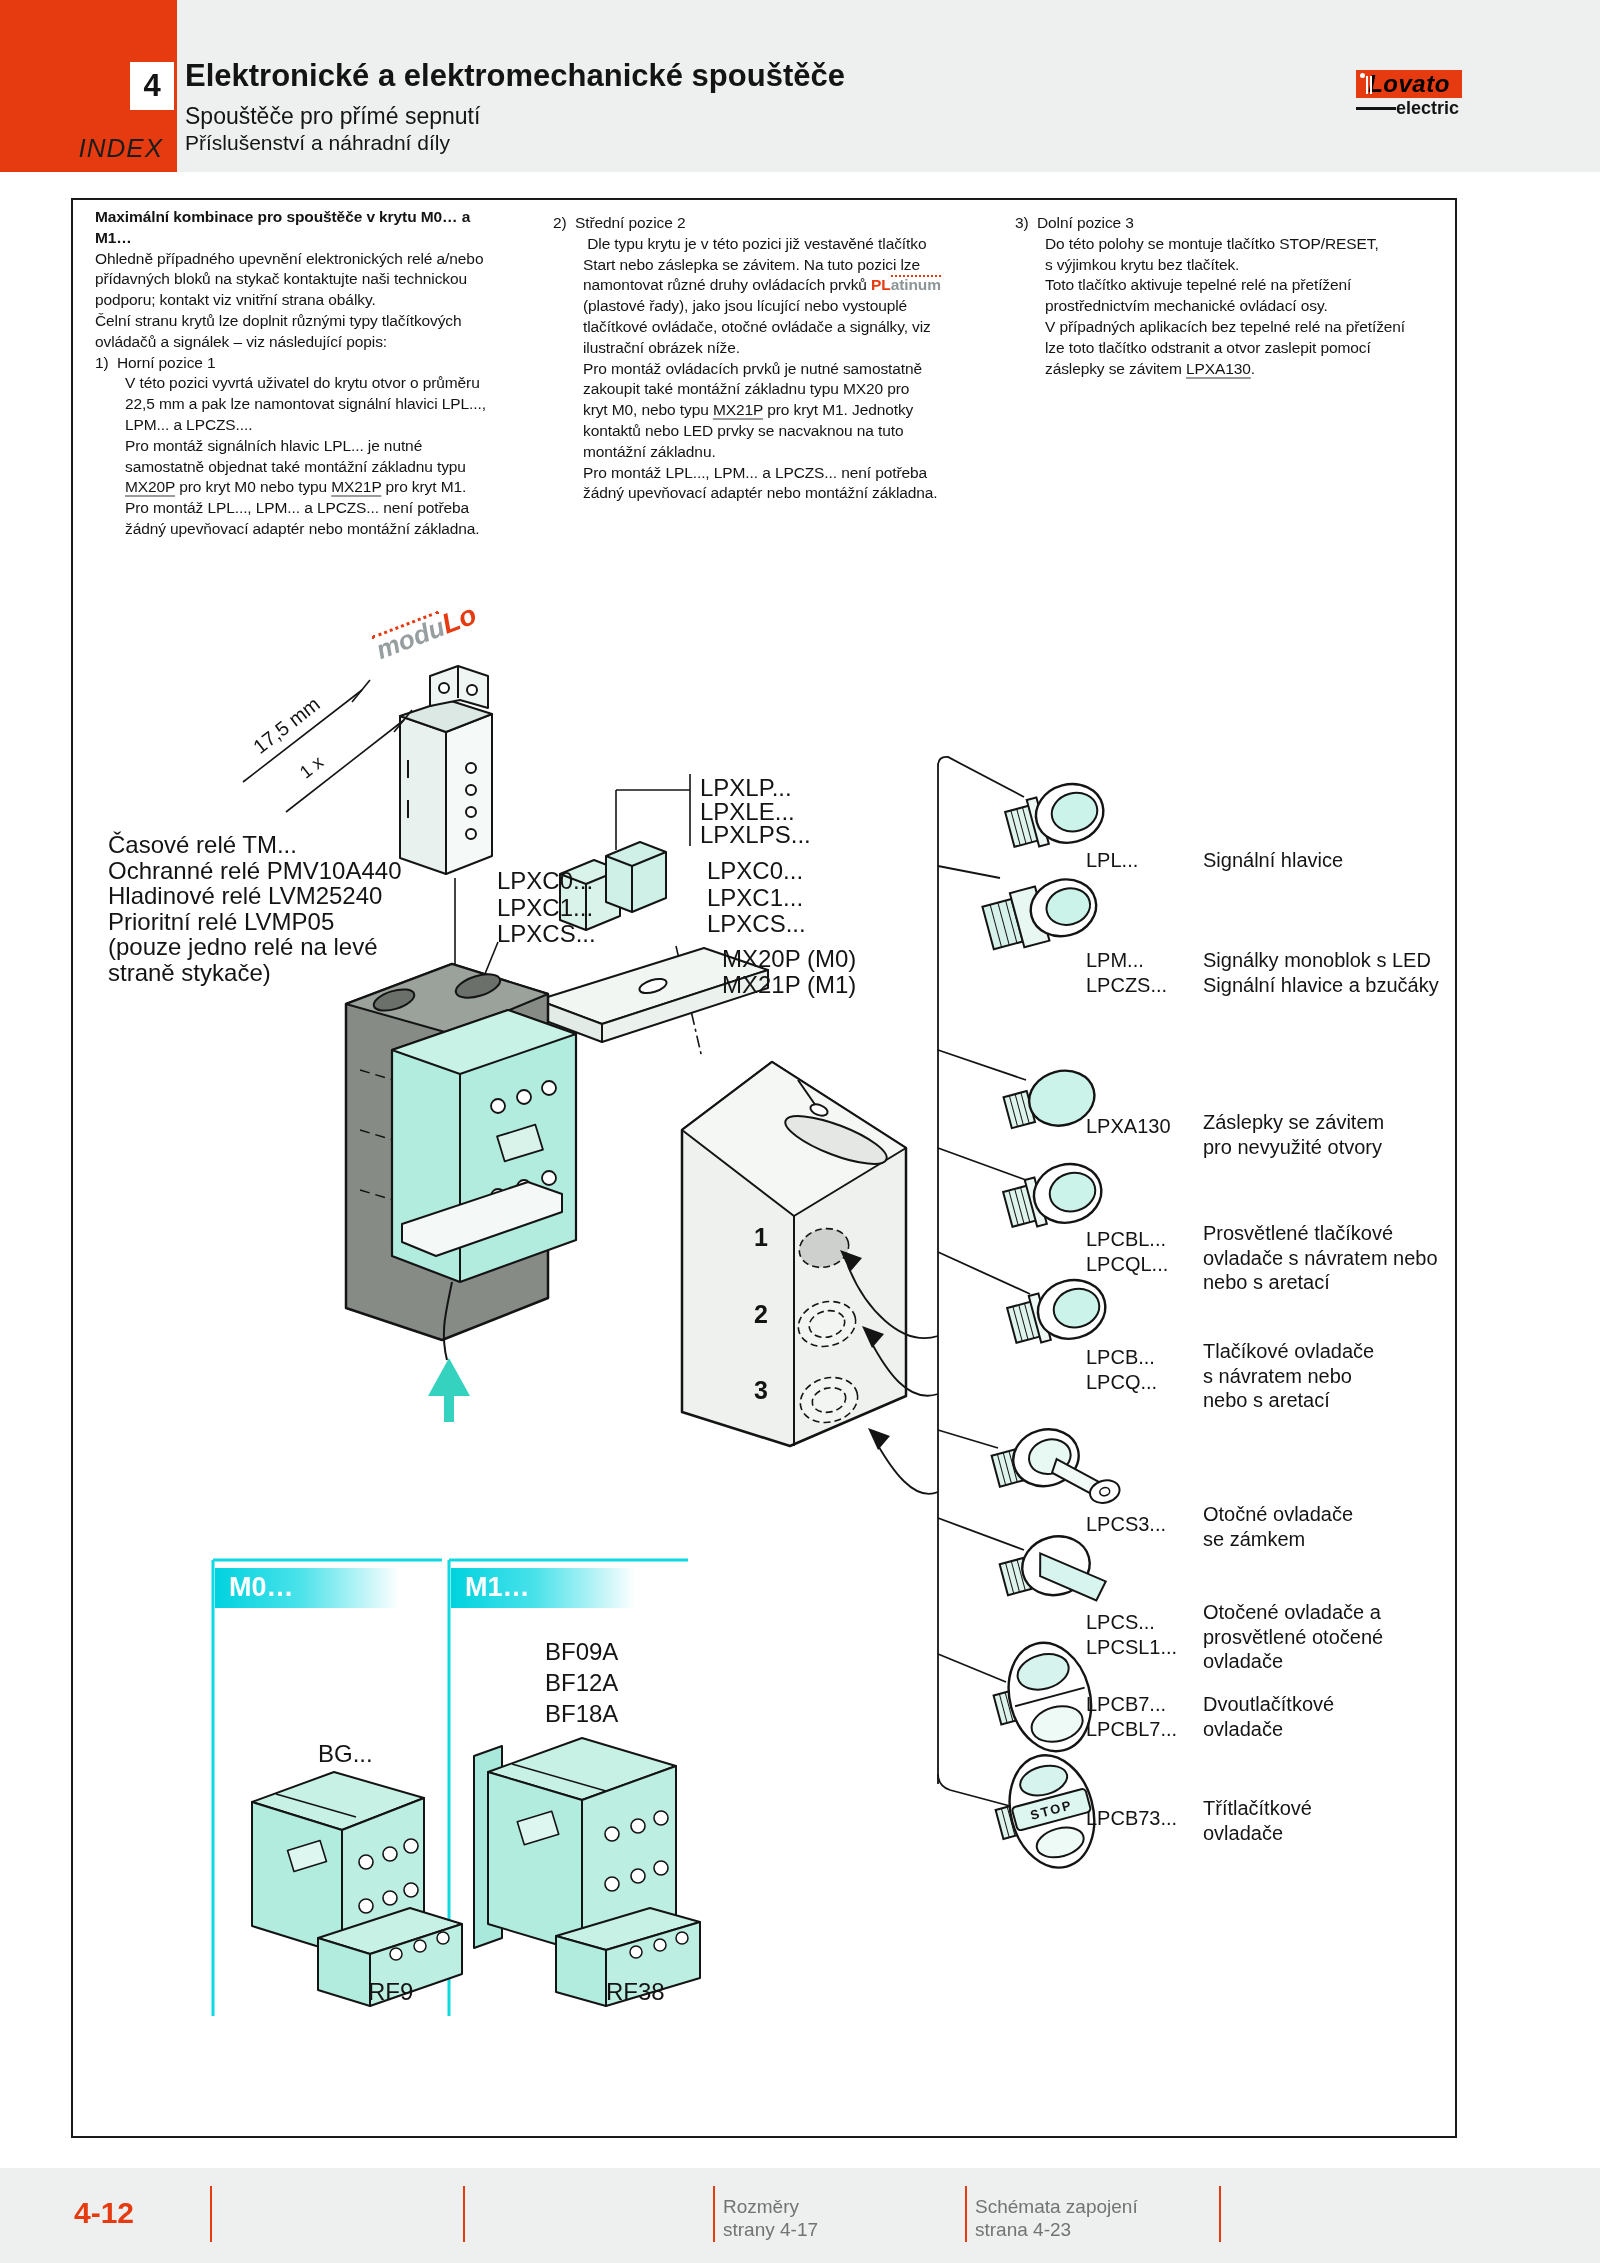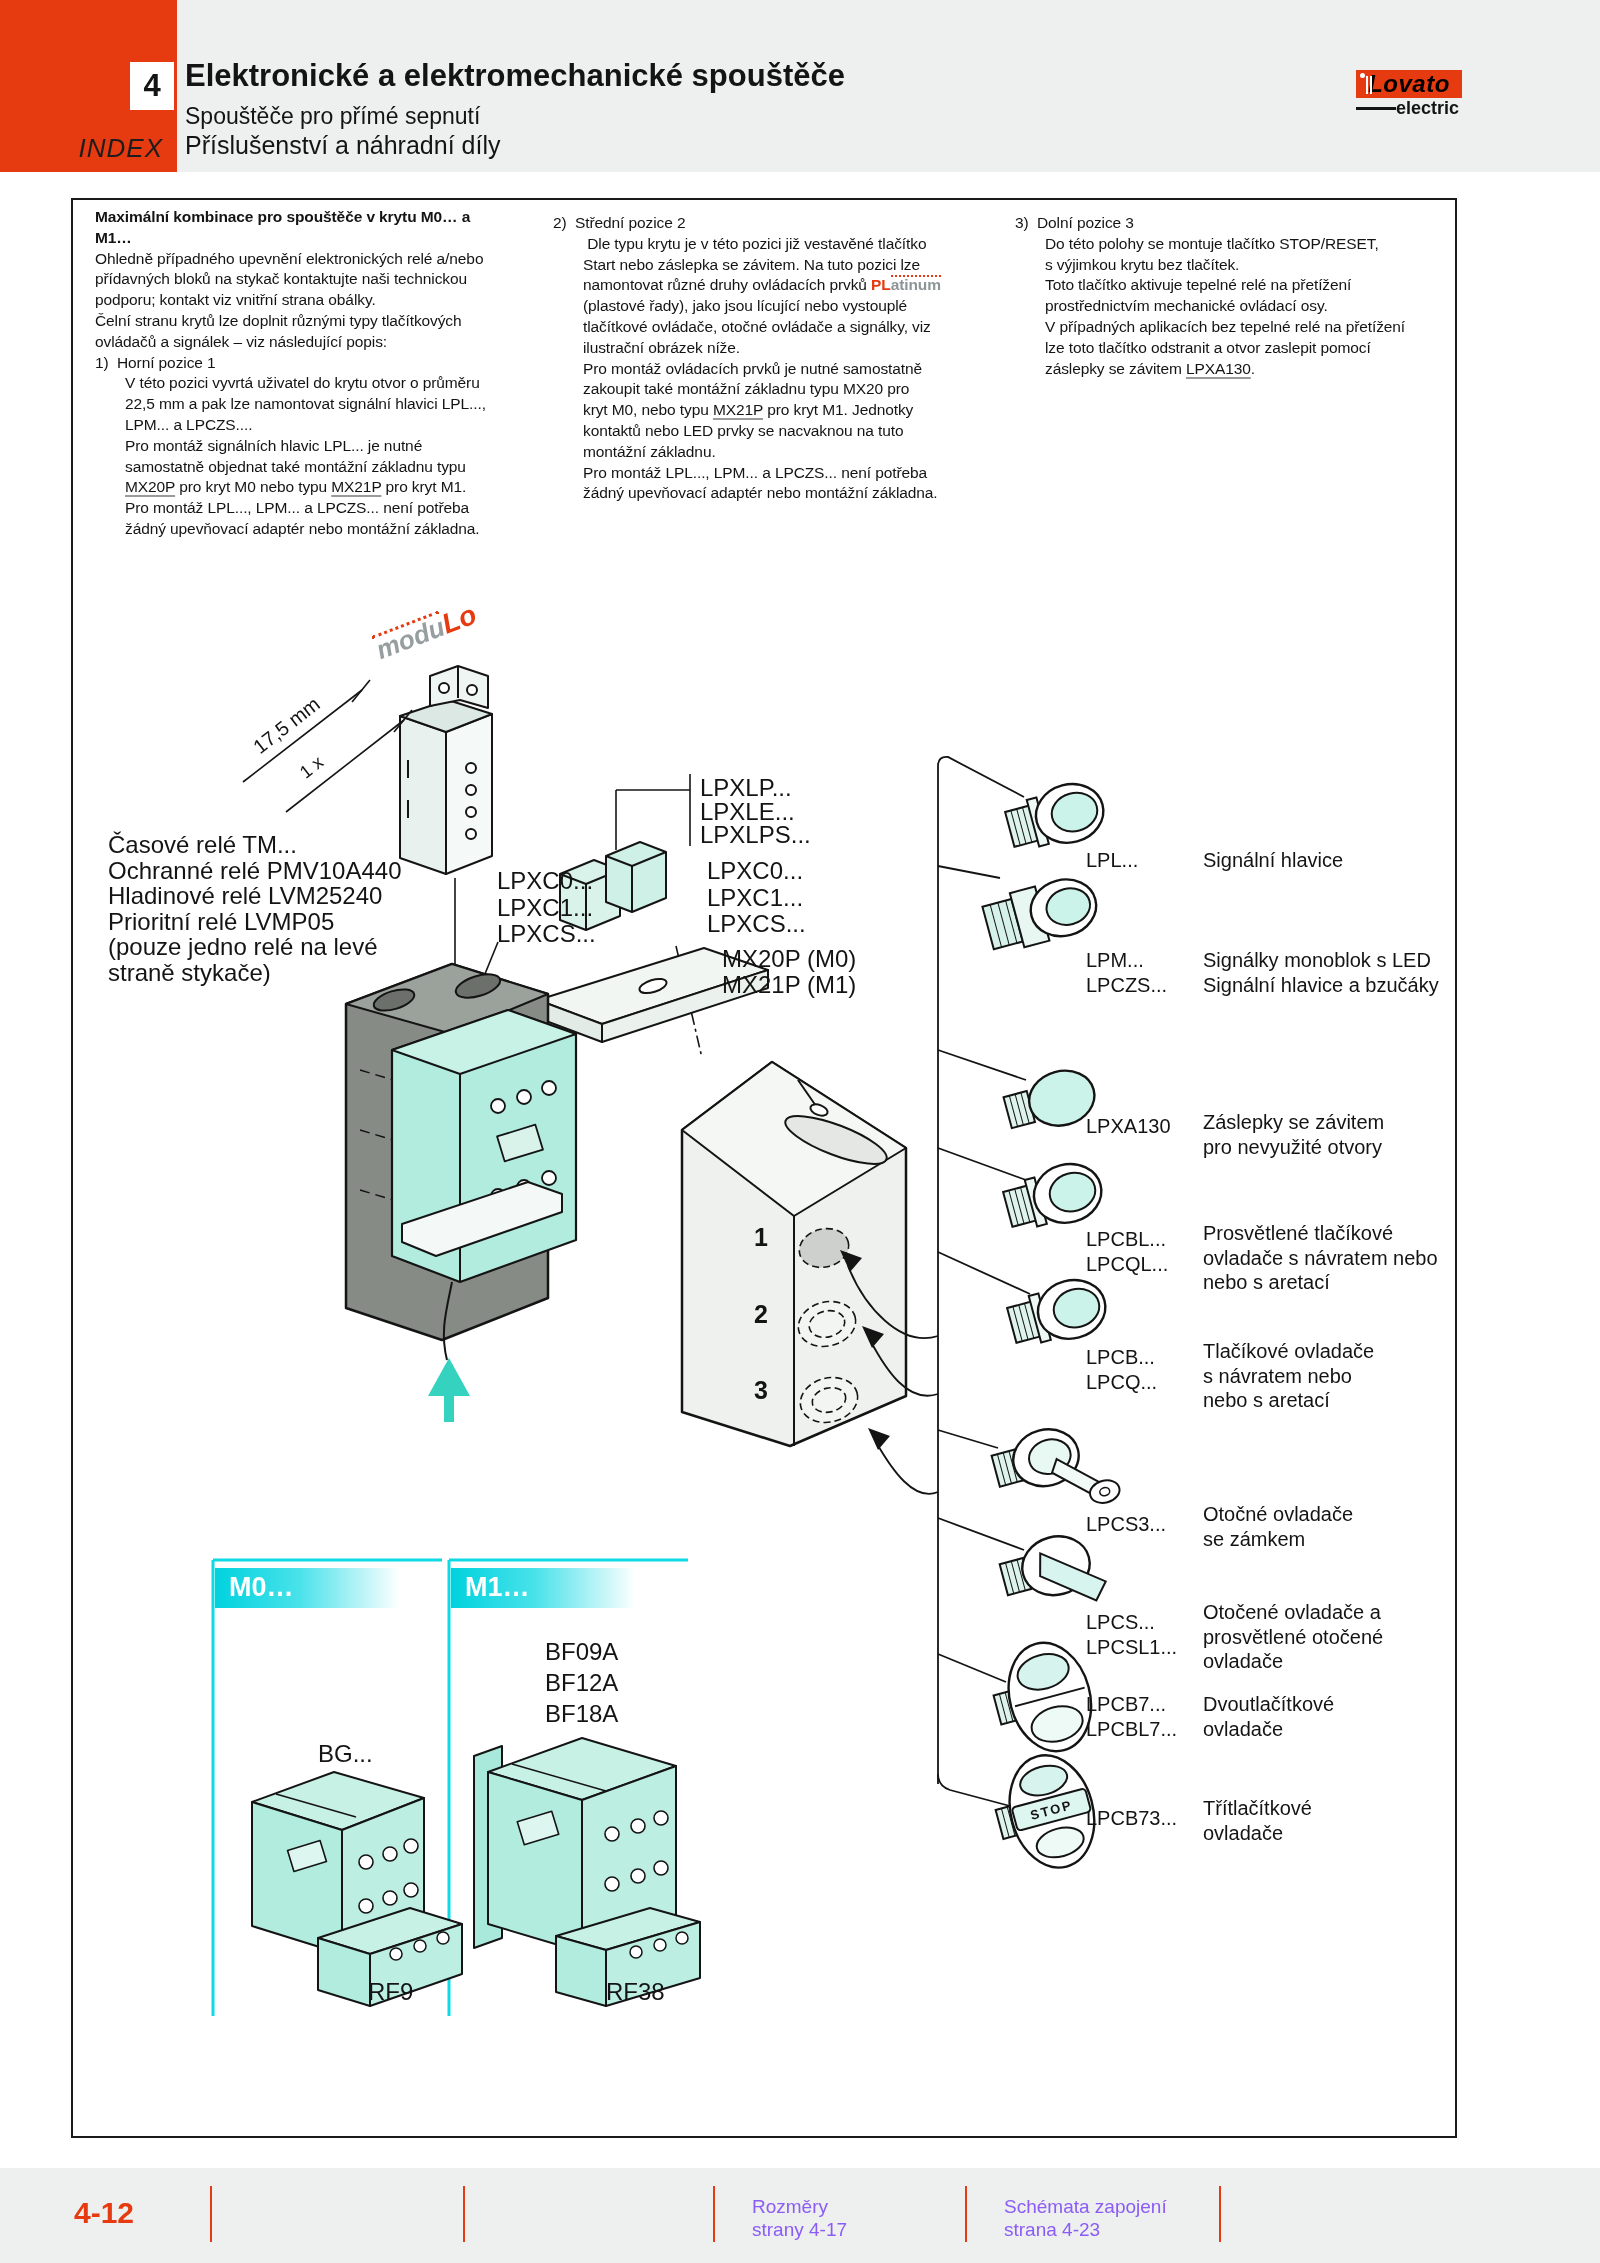--- a/index.html
+++ b/index.html
@@ -7,21 +7,21 @@
        font-family:"Liberation Sans",sans-serif;color:#141414;overflow:hidden;}
   .abs{position:absolute;}
   
   #header-band{left:0;top:0;width:1600px;height:172px;background:#edf0ee;}
   #red-block{left:0;top:0;width:177px;height:172px;background:#e63a10;font-style:italic;}
   #chapter-box{left:130px;top:62px;width:44px;height:48px;background:#ffffff;
                display:flex;align-items:center;justify-content:center;font-size:31px;font-weight:bold;color:#141414;}
   #index-label{left:0;top:133px;width:163px;text-align:right;font-size:26px;letter-spacing:1px;color:#1d1d1d;}
   #page-title{left:185px;top:58px;font-size:31px;font-weight:bold;white-space:pre;}
   #page-subtitle1{left:185px;top:103px;font-size:23px;white-space:pre;}
-  #page-subtitle2{left:185px;top:131px;font-size:25px;white-space:pre;}
+  #page-subtitle2{left:185px;top:131px;font-size:21px;white-space:pre;}
   #logo-box{left:1356px;top:70px;width:106px;height:28px;background:#e63a10;display:flex;align-items:center;justify-content:center;}
   #logo-brand{color:#000000;font-weight:bold;font-style:italic;font-size:24px;letter-spacing:.5px;}
   #logo-dot{left:1360px;top:73px;width:5px;height:5px;border-radius:50%;background:#fff;}
   #logo-stripe1{left:1366px;top:76px;width:2px;height:18px;background:#fff;}
   #logo-stripe2{left:1370px;top:76px;width:2px;height:18px;background:#fff;}
   #logo-rule{left:1356px;top:107px;width:40px;height:3px;background:#141414;}
   #logo-sub{left:1396px;top:98px;font-size:18px;font-weight:bold;color:#141414;}
   
   #content-box{left:71px;top:198px;width:1386px;height:1940px;background:#ffffff;border:2px solid #1a1a1a;box-sizing:border-box;}
   
@@ -56,21 +56,21 @@
   
   .band{position:absolute;width:210px;height:40px;box-sizing:border-box;padding:4px 0 0 14px;
         background:linear-gradient(90deg,#00d2de 0%,#49e2ea 40%,#ffffff 88%);
         color:#ffffff;font-weight:bold;font-size:27px;}
   #m0-band{left:215px;top:1568px;}
   #m1-band{left:451px;top:1568px;}
   
   #footer-band{left:0;top:2168px;width:1600px;height:95px;background:#edf0ee;}
   #page-number{left:74px;top:2196px;font-size:30px;font-weight:bold;color:#e63a10;}
   .fsep{position:absolute;top:2186px;width:2px;height:56px;background:#e63a10;}
-  .fnote{position:absolute;top:2196px;font-size:19px;line-height:22.5px;white-space:pre;color:#8b5cf6;margin-left:29px;}
+  .fnote{position:absolute;top:2196px;font-size:19px;line-height:22.5px;white-space:pre;color:#737373;}
   #footer-note1{left:723px;}
   #footer-note2{left:975px;}
   svg text{font-family:"Liberation Sans",sans-serif;}
 </style>
 </head>
 <body>
 
 <div class="abs" id="header-band"></div>
 <div class="abs" id="red-block">
   <div class="abs" id="index-label">INDEX</div>

